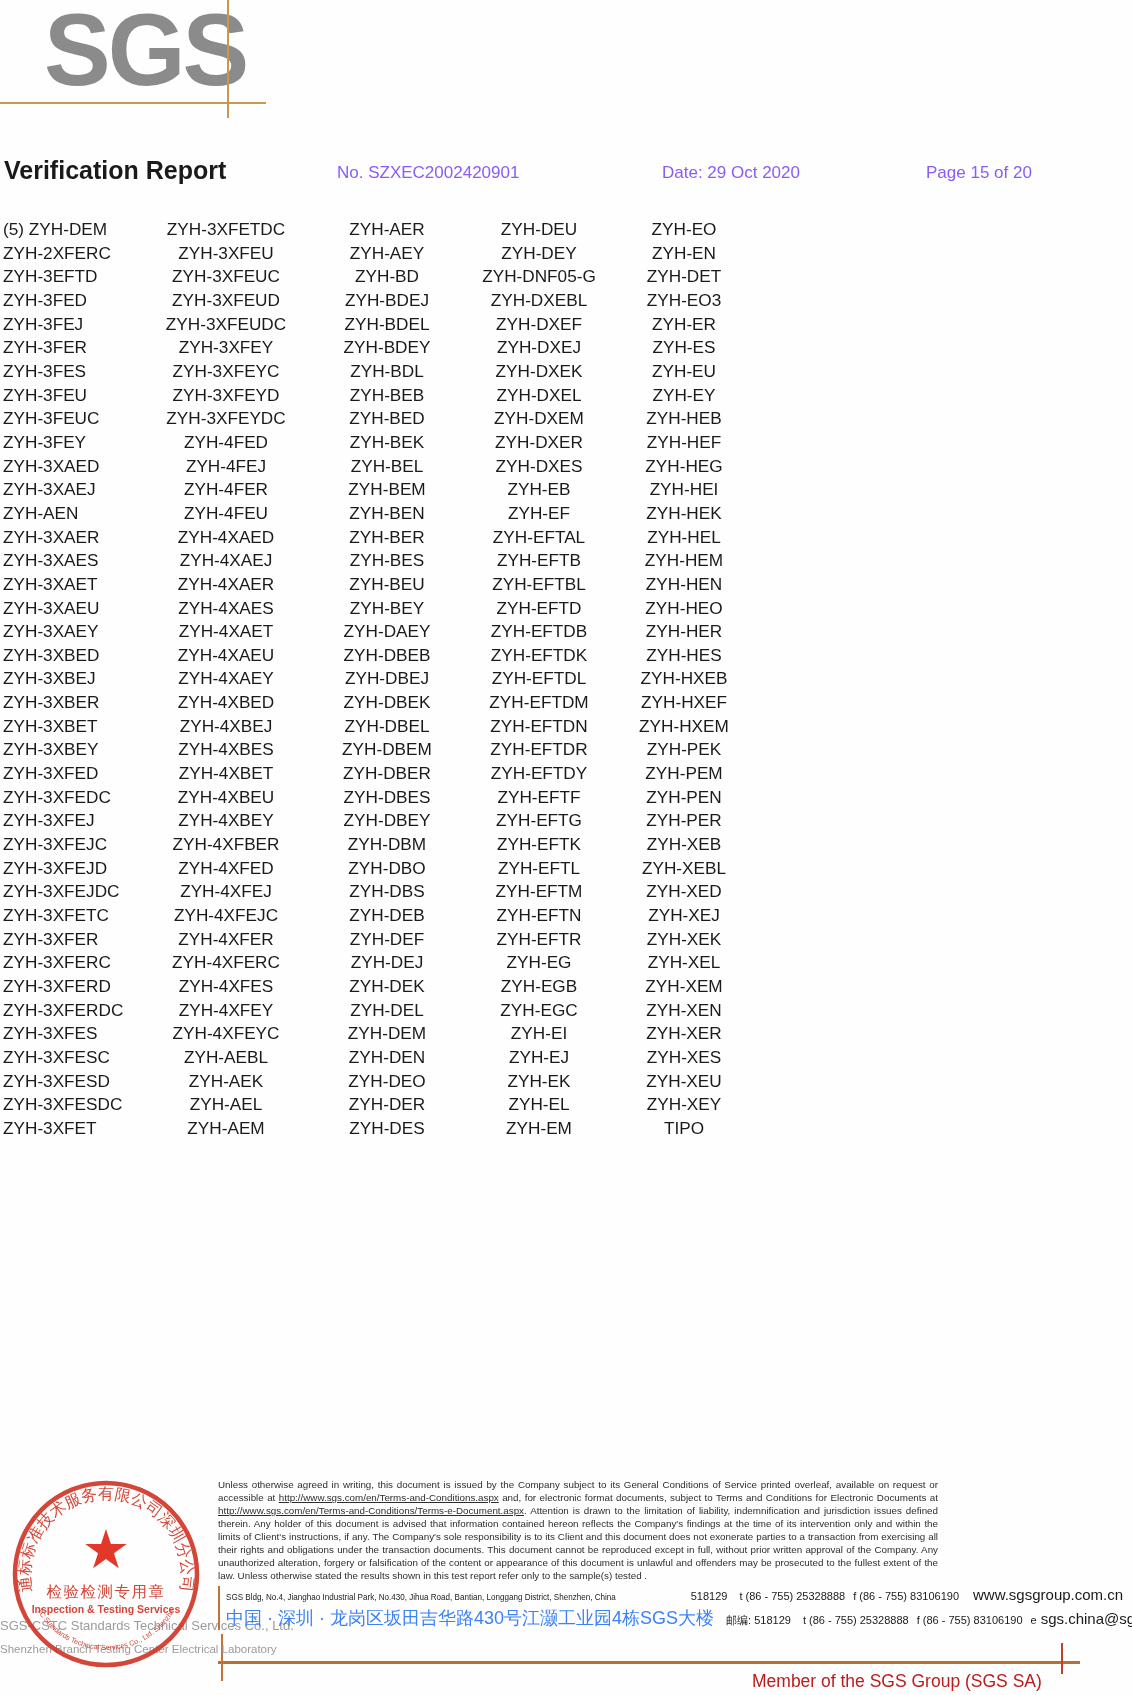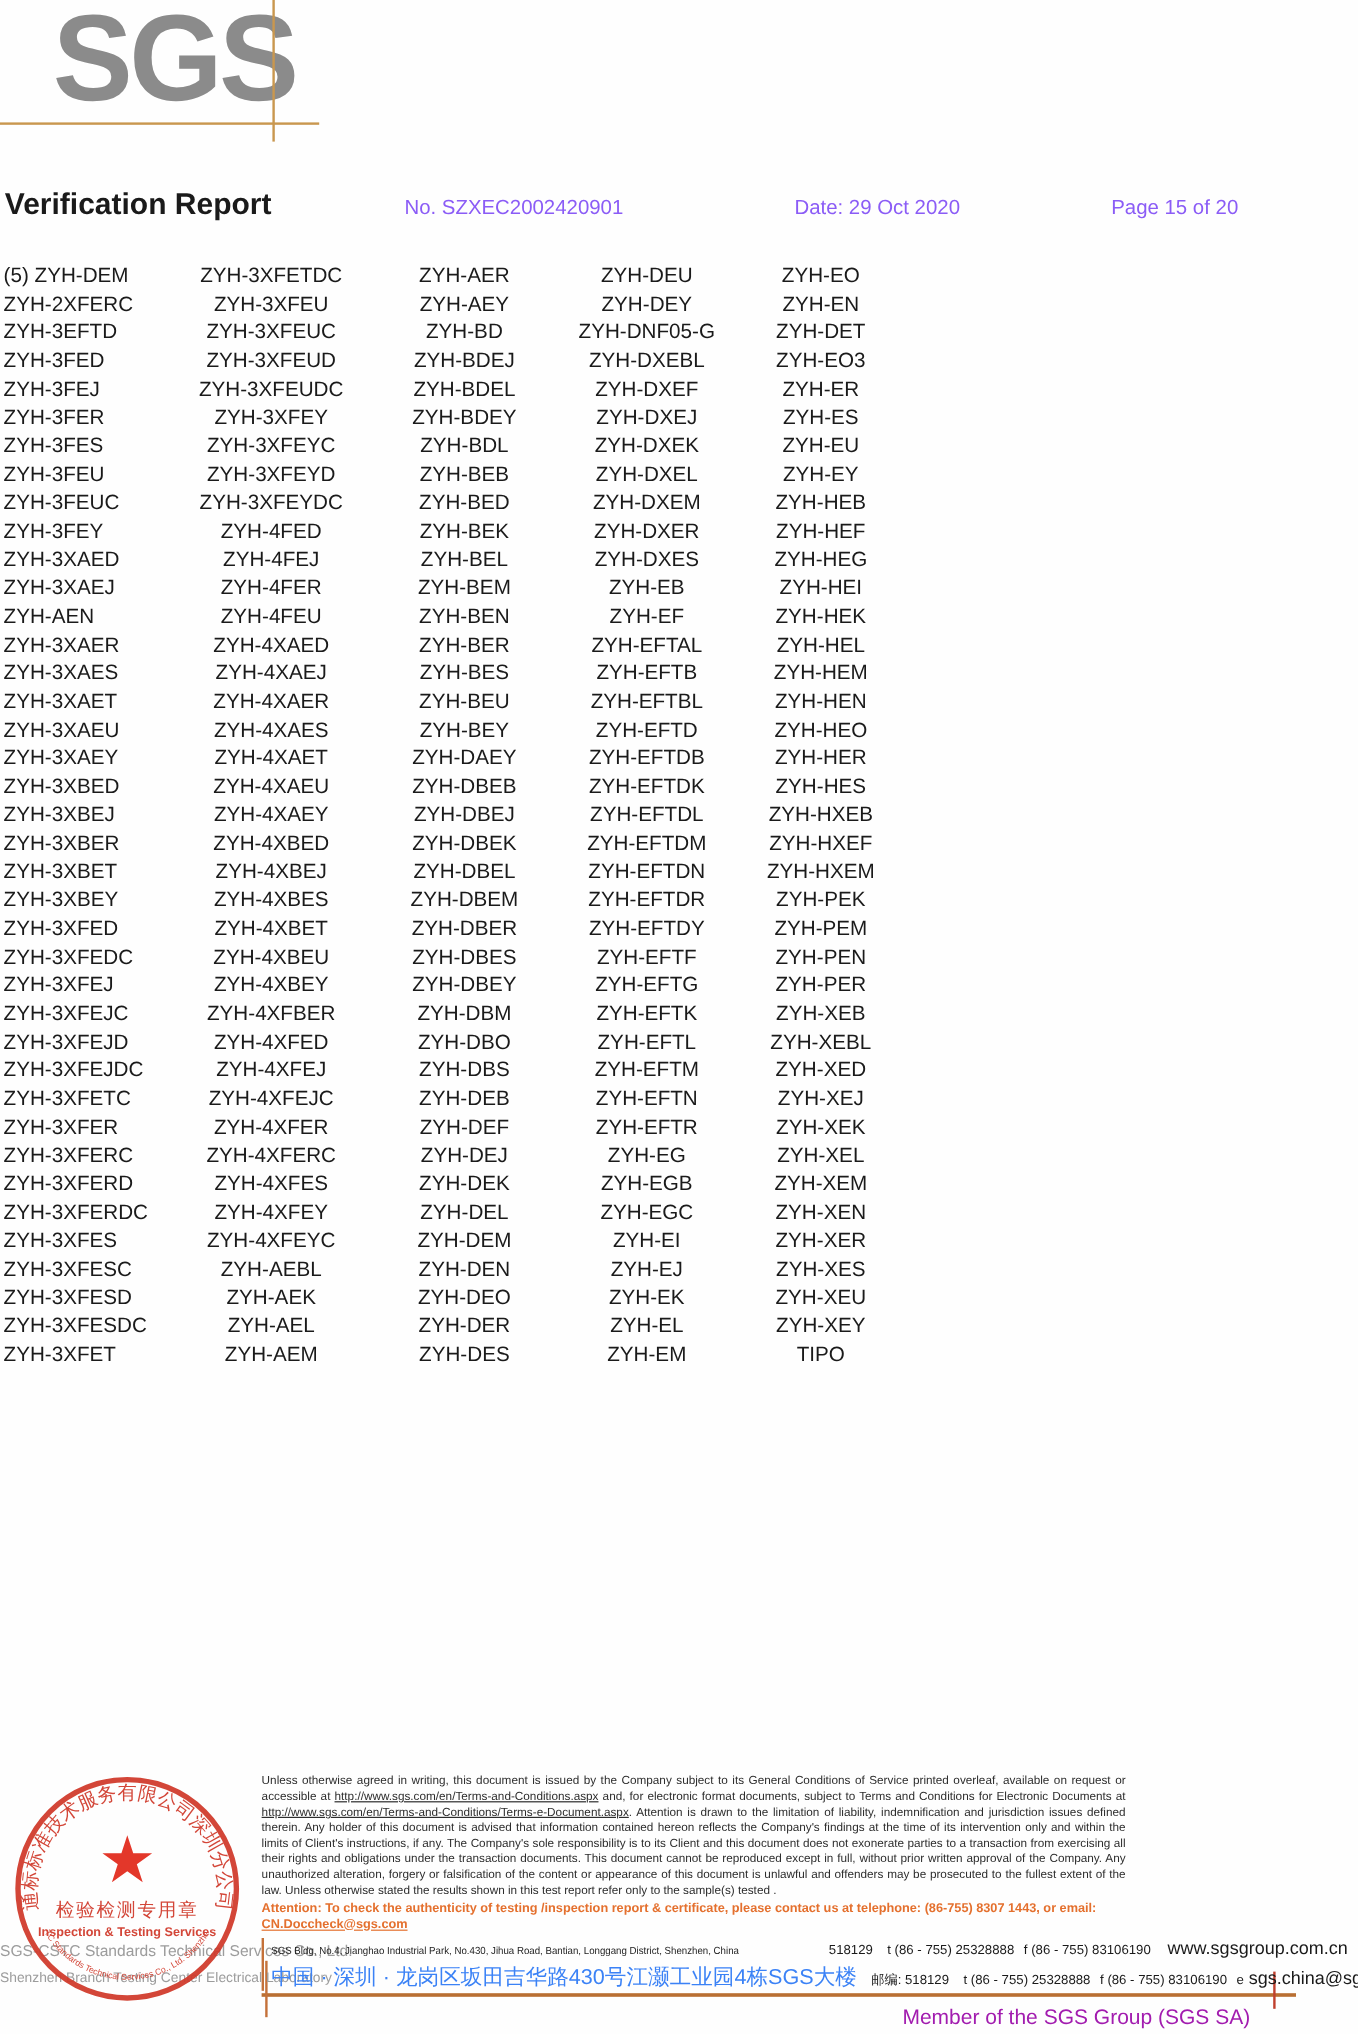--- a/index.html
+++ b/index.html
@@ -54,21 +54,21 @@
   .attention a{color:#e4702e;text-decoration:underline;}
   .address{margin-top:4px;padding-left:6px;border-left:2px solid #c4713a;}
   .addr-row{display:flex;align-items:baseline;white-space:nowrap;}
   .addr-en{font-size:8.6px;transform:scaleX(.94);transform-origin:left;color:#222;}
   .addr-zip{font-size:11px;margin-left:2px;padding-left:48px;}
   .addr-tel{font-size:11px;margin-left:12px;}
   .addr-fax{font-size:11px;margin-left:8px;}
   .addr-web{font-size:15px;margin-left:14px;}
   .addr-cn{font-size:18px;color:#3b82f6;}
   .row2{margin-top:3px;}
-  .member{position:absolute;left:752px;top:1671px;font-size:17.5px;color:#a21caf;white-space:nowrap;}
+  .member{position:absolute;left:752px;top:1671px;font-size:17.5px;color:#b91c1c;white-space:nowrap;}
 </style>
 </head>
 <body>
 
 <div class="page">
 
   <div class="logo">SGS</div>
   <div class="cropmark cm-top-v"></div>
   <div class="cropmark cm-top-h"></div>
 
@@ -290,21 +290,20 @@
     <text id="stampStar" x="98" y="92" text-anchor="middle" font-size="54" fill="#e1281a">★</text>
     <text id="stampLineCn" x="98" y="121" text-anchor="middle" font-size="15.5" letter-spacing="1.5" fill="#d0392a" font-family="'Liberation Sans', sans-serif">检验检测专用章</text>
     <text id="stampLineEn" x="98" y="137" text-anchor="middle" font-size="10.5" font-weight="bold" fill="#d0392a" font-family="'Liberation Sans', sans-serif">Inspection &amp; Testing Services</text>
     <text font-size="7.2" fill="#d0392a" font-family="'Liberation Sans', sans-serif">
       <textPath href="#arcBottom" startOffset="50%" text-anchor="middle" id="arcEnText">SGS-CSTC Standards Technical Services Co., Ltd. Shenzhen Branch</textPath>
     </text>
   </svg>
 
   <div class="footer-text">
     <div class="legal"><span>Unless otherwise agreed in writing, this document is issued by the Company subject to its General Conditions of Service printed overleaf, available on request or accessible at </span><a href="#">http://www.sgs.com/en/Terms-and-Conditions.aspx</a><span> and, for electronic format documents, subject to Terms and Conditions for Electronic Documents at </span><a href="#">http://www.sgs.com/en/Terms-and-Conditions/Terms-e-Document.aspx</a><span>. Attention is drawn to the limitation of liability, indemnification and jurisdiction issues defined therein. Any holder of this document is advised that information contained hereon reflects the Company's findings at the time of its intervention only and within the limits of Client's instructions, if any. The Company's sole responsibility is to its Client and this document does not exonerate parties to a transaction from exercising all their rights and obligations under the transaction documents. This document cannot be reproduced except in full, without prior written approval of the Company. Any unauthorized alteration, forgery or falsification of the content or appearance of this document is unlawful and offenders may be prosecuted to the fullest extent of the law. Unless otherwise stated the results shown in this test report refer only to the sample(s) tested .</span></div>
-    <div class="attention"><span>Attention: To check the authenticity of testing /inspection report &amp; certificate, please contact us at telephone: (86-755) 8307 1443, or email: </span><a href="#">CN.Doccheck@sgs.com</a></div>
     <div class="address">
       <div class="addr-row">
         <span class="addr-en">SGS Bldg, No.4, Jianghao Industrial Park, No.430, Jihua Road, Bantian, Longgang District, Shenzhen, China</span>
         <span class="addr-zip">518129</span>
         <span class="addr-tel">t (86 - 755) 25328888</span>
         <span class="addr-fax">f (86 - 755) 83106190</span>
         <span class="addr-web">www.sgsgroup.com.cn</span>
       </div>
       <div class="addr-row row2">
         <span class="addr-cn">中国 · 深圳 · 龙岗区坂田吉华路430号江灏工业园4栋SGS大楼</span>

